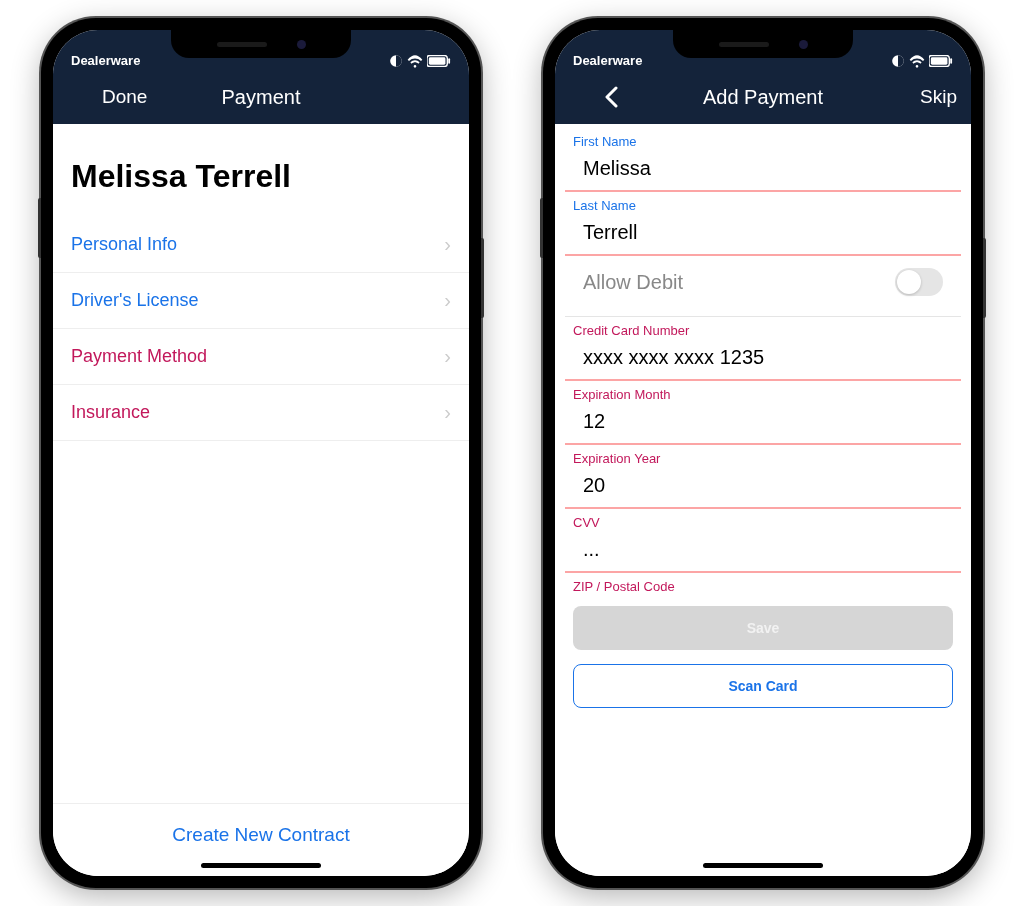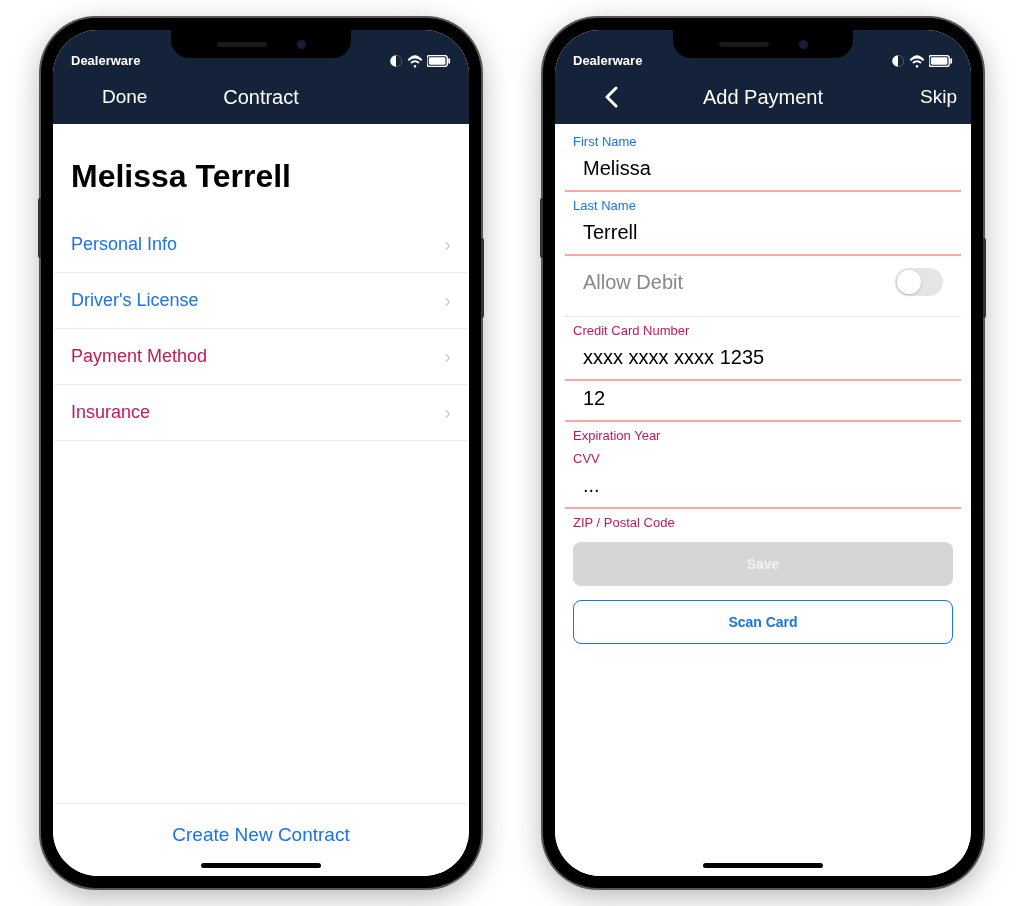--- a/index.html
+++ b/index.html
@@ -187,21 +187,21 @@
         <svg width="24" height="12" viewBox="0 0 26 12">
             <rect x="0" y="0" width="22" height="12" rx="3" fill="none" stroke="#fff" stroke-width="1.5"></rect>
             <rect x="2" y="2" width="18" height="8" rx="1.5" fill="#fff"></rect>
             <rect x="23" y="3" width="2" height="6" rx="1" fill="#fff"></rect>
           </svg>
       </span>
     </div>
 
     <div class="nav-bar">
       <span class="nav-left">Done</span>
-      <span class="nav-title">Contract</span>
+      <span class="nav-title">Payment</span>
       <span class="nav-right"></span>
     </div>
 
     <div class="content">
       <div class="big-name">Melissa Terrell</div>
 
       <div class="menu-row blue">
         <span>Personal Info</span>
         <span class="chevron">›</span>
       </div>
@@ -265,23 +265,25 @@
       <div class="field-value">Terrell</div>
 
       <div class="toggle-row">
         <span>Allow Debit</span>
         <div class="toggle"></div>
       </div>
 
       <div class="field-label red">Credit Card Number</div>
       <div class="field-value">xxxx xxxx xxxx 1235</div>
 
+      <div class="field-label red">Expiration Month</div>
       <div class="field-value">12</div>
 
       <div class="field-label red">Expiration Year</div>
+      <div class="field-value">20</div>
 
       <div class="field-label red">CVV</div>
       <div class="field-value">...</div>
 
       <div class="field-label red">ZIP / Postal Code</div>
 
       <div class="btn-row">
         <div class="btn disabled">Save</div>
       </div>
       <div class="btn-row">

